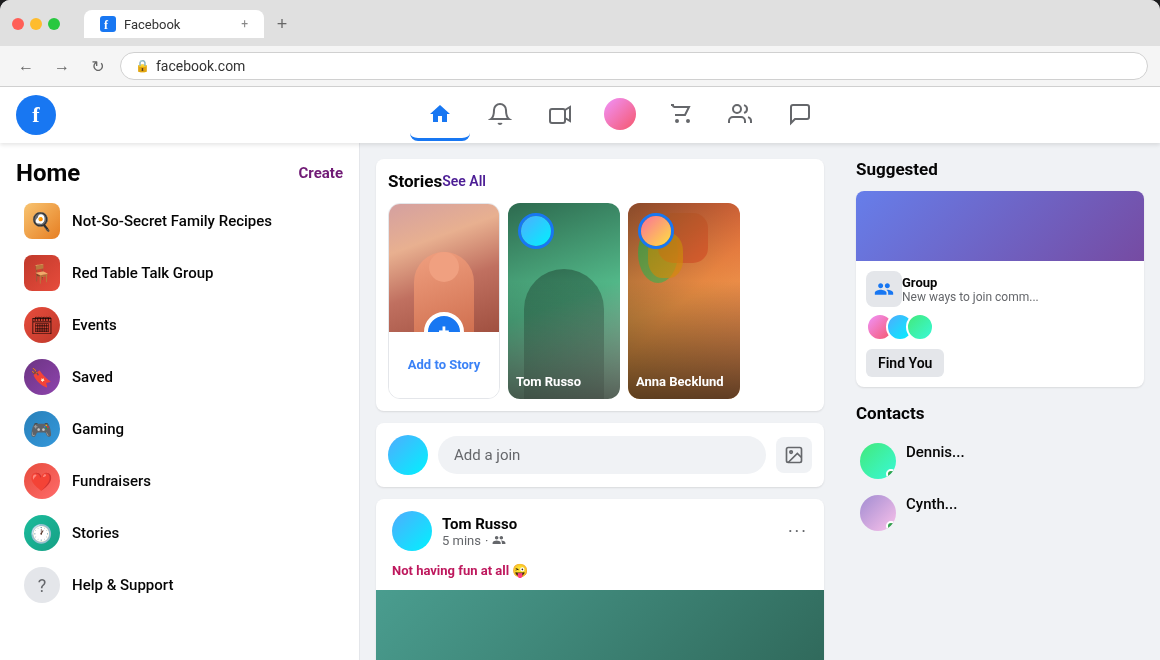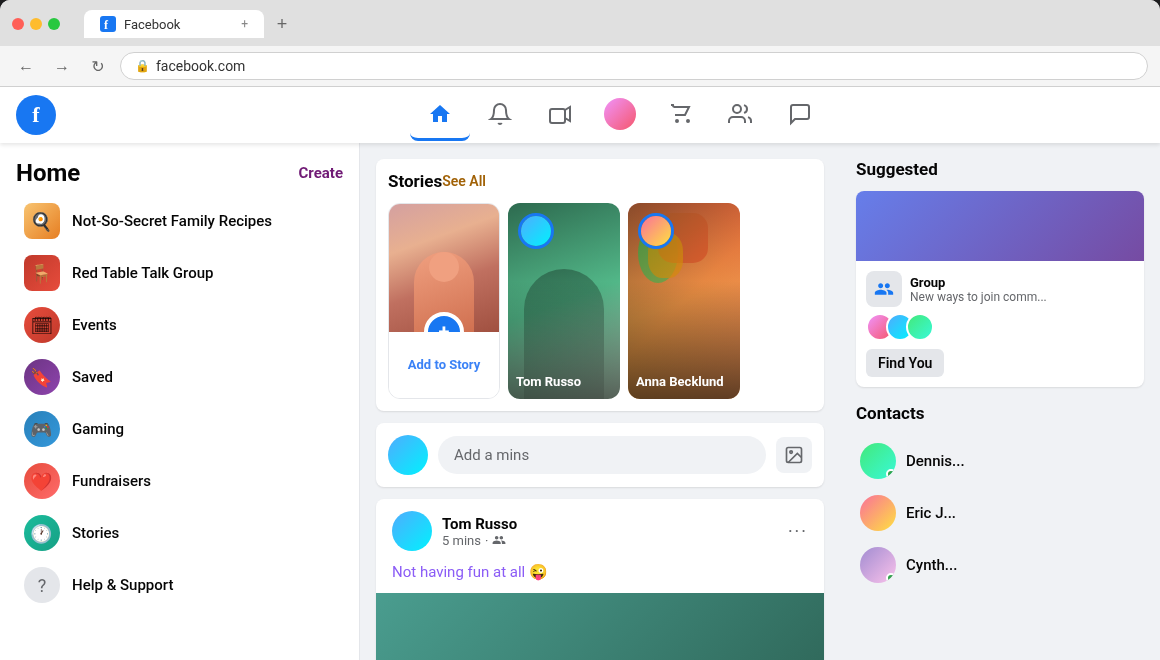--- a/index.html
+++ b/index.html
@@ -52,21 +52,21 @@
     .sidebar-icon { width: 36px; height: 36px; border-radius: 50%; display: flex; align-items: center; justify-content: center; flex-shrink: 0; overflow: hidden; }
     .sidebar-label { font-size: 15px; font-weight: 500; color: #050505; }
 
     
     .fb-feed { flex: 1; overflow-y: auto; padding: 16px; }
 
     
     .stories-section { background: #fff; border-radius: 8px; padding: 12px; margin-bottom: 12px; box-shadow: 0 1px 2px rgba(0,0,0,0.1); }
     .stories-header { display: flex; align-items: center; margin-bottom: 12px; }
     .stories-title { font-size: 17px; font-weight: 700; color: #050505; }
-    .see-all-btn { color: #a16207; font-size: 14px; font-weight: 600; cursor: pointer; }
+    .see-all-btn { color: #4c1d95; font-size: 14px; font-weight: 600; cursor: pointer; }
     .stories-row { display: flex; gap: 8px; }
     .story-card { width: 112px; height: 196px; border-radius: 12px; overflow: hidden; position: relative; cursor: pointer; flex-shrink: 0; }
     .story-gradient { position: absolute; bottom: 0; left: 0; right: 0; height: 60%; background: linear-gradient(to top, rgba(0,0,0,0.6), transparent); }
     .story-name { position: absolute; bottom: 8px; left: 8px; right: 8px; color: #fff; font-size: 13px; font-weight: 700; line-height: 1.3; }
     .story-avatar { position: absolute; top: 10px; left: 10px; width: 36px; height: 36px; border-radius: 50%; border: 3px solid #1877f2; overflow: hidden; }
 
     
     .add-story-card { width: 112px; height: 196px; border-radius: 12px; overflow: hidden; position: relative; cursor: pointer; flex-shrink: 0; background: #fff; border: 1px solid #e4e6ea; }
     .add-story-photo-bg { width: 100%; height: 66%; background: linear-gradient(135deg, #f8c8a0, #e8a080, #c07060); }
     .add-story-plus { position: absolute; top: calc(66% - 20px); left: 50%; transform: translateX(-50%); width: 40px; height: 40px; border-radius: 50%; background: #1877f2; border: 4px solid #fff; display: flex; align-items: center; justify-content: center; color: #fff; font-size: 20px; font-weight: bold; }
@@ -81,32 +81,32 @@
     .post-photo-btn { width: 36px; height: 36px; background: #f0f2f5; border-radius: 8px; display: flex; align-items: center; justify-content: center; cursor: pointer; }
 
     
     .post-card { background: #fff; border-radius: 8px; margin-bottom: 12px; box-shadow: 0 1px 2px rgba(0,0,0,0.1); overflow: hidden; }
     .post-header { padding: 12px 16px; display: flex; align-items: center; gap: 10px; }
     .post-author-avatar { width: 40px; height: 40px; border-radius: 50%; overflow: hidden; flex-shrink: 0; }
     .post-author-info { flex: 1; }
     .post-author-name { font-size: 15px; font-weight: 700; color: #050505; }
     .post-meta { font-size: 13px; color: #65676b; display: flex; align-items: center; gap: 4px; }
     .post-more-btn { color: #65676b; cursor: pointer; font-size: 18px; letter-spacing: 2px; }
-    .post-content { padding: 0 16px 12px; font-size: 15px; color: #8b5cf6; }
+    .post-content { padding: 0 16px 12px; font-size: 13px; color: #be185d; font-weight: bold; }
     .post-image-placeholder { width: 100%; height: 200px; background: linear-gradient(135deg, #4a9d8f 0%, #3a7d6f 50%, #2a5d4f 100%); }
 
     
     .fb-right { width: 320px; overflow-y: auto; padding: 16px; flex-shrink: 0; }
     .right-section-title { font-size: 17px; font-weight: 700; color: #050505; margin-bottom: 12px; }
     .suggested-card { background: #fff; border-radius: 8px; overflow: hidden; margin-bottom: 16px; box-shadow: 0 1px 2px rgba(0,0,0,0.1); }
     .suggested-banner { width: 100%; height: 80px; background: linear-gradient(135deg, #667eea, #764ba2); }
     .suggested-content { padding: 10px; }
     .find-you-btn { background: #e4e6ea; border-radius: 6px; padding: 6px 12px; font-size: 14px; font-weight: 600; cursor: pointer; color: #050505; display: inline-block; }
 
-    .contacts-item { display: flex; align-items: center; gap: 10px; padding: 8px 4px; cursor: pointer; border-radius: 8px; }
+    .contacts-item { display: flex; align-items: flex-start; gap: 10px; padding: 8px 4px; cursor: pointer; border-radius: 8px; }
     .contact-avatar { width: 36px; height: 36px; border-radius: 50%; overflow: hidden; position: relative; }
     .contact-name { font-size: 15px; font-weight: 500; color: #050505; }
     .online-dot { width: 10px; height: 10px; background: #31a24c; border-radius: 50%; position: absolute; bottom: 0; right: 0; border: 2px solid #fff; }
 
     
     .avatar-color-1 { background: linear-gradient(135deg, #f093fb, #f5576c); }
     .avatar-color-2 { background: linear-gradient(135deg, #4facfe, #00f2fe); }
     .avatar-color-3 { background: linear-gradient(135deg, #43e97b, #38f9d7); }
     .avatar-color-4 { background: linear-gradient(135deg, #fa709a, #fee140); }
     .avatar-color-5 { background: linear-gradient(135deg, #a18cd1, #fbc2eb); }
@@ -331,21 +331,21 @@
 
 
           </div>
         </div>
 
         <div class="post-box">
           <div class="post-box-row">
             <div class="post-avatar">
               <div class="avatar-color-2" style="width:100%;height:100%;"></div>
             </div>
-            <div class="post-input" style="color:#65676b;">Add a mins</div>
+            <div class="post-input" style="color:#65676b;">Add a join</div>
             <div class="post-photo-btn">
               <svg width="20" height="20" viewBox="0 0 24 24" fill="none" stroke="#65676b" stroke-width="2">
                 <rect x="3" y="3" width="18" height="18" rx="2"></rect>
                   <circle cx="8.5" cy="8.5" r="1.5"></circle>
                   <polyline points="21 15 16 10 5 21"></polyline>
               </svg>
             </div>
           </div>
         </div>
 
@@ -371,21 +371,21 @@
           </div>
           <div class="post-image-placeholder"></div>
         </div>
       </div>
 
       <div class="fb-right">
         <div class="right-section-title">Suggested</div>
         <div class="suggested-card">
           <div class="suggested-banner" style="background:linear-gradient(135deg,#667eea,#764ba2);height:70px;"></div>
           <div class="suggested-content">
-            <div style="display:flex;align-items:center;gap:8px;margin-bottom:6px;">
+            <div style="display:flex;align-items:center;margin-bottom:6px;">
               <div style="width:36px;height:36px;background:#e4e6ea;border-radius:8px;display:flex;align-items:center;justify-content:center;">
                 <svg width="20" height="20" viewBox="0 0 24 24" fill="#1877f2">
                     <path d="M16 11c1.66 0 2.99-1.34 2.99-3S17.66 5 16 5c-1.66 0-3 1.34-3 3s1.34 3 3 3zm-8 0c1.66 0 2.99-1.34 2.99-3S9.66 5 8 5C6.34 5 5 6.34 5 8s1.34 3 3 3zm0 2c-2.33 0-7 1.17-7 3.5V19h14v-2.5c0-2.33-4.67-3.5-7-3.5zm8 0c-.29 0-.62.02-.97.05 1.16.84 1.97 1.97 1.97 3.45V19h6v-2.5c0-2.33-4.67-3.5-7-3.5z"></path>
                   </svg>
               </div>
               <div>
                 <div style="font-size:13px;font-weight:700;color:#050505;">Group</div>
                 <div style="font-size:12px;color:#65676b;">New ways to join comm...</div>
               </div>
             </div>
@@ -400,24 +400,20 @@
 
         <div class="right-section-title">Contacts</div>
 
         <div class="contacts-item">
           <div class="contact-avatar avatar-color-3">
             <div class="online-dot"></div>
           </div>
           <span class="contact-name">Dennis...</span>
         </div>
 
-        <div class="contacts-item">
-          <div class="contact-avatar avatar-color-4"></div>
-          <span class="contact-name">Eric J...</span>
-        </div>
 
         <div class="contacts-item">
           <div class="contact-avatar avatar-color-5">
             <div class="online-dot"></div>
           </div>
           <span class="contact-name">Cynth...</span>
         </div>
       </div>
     </div>
   </div>

